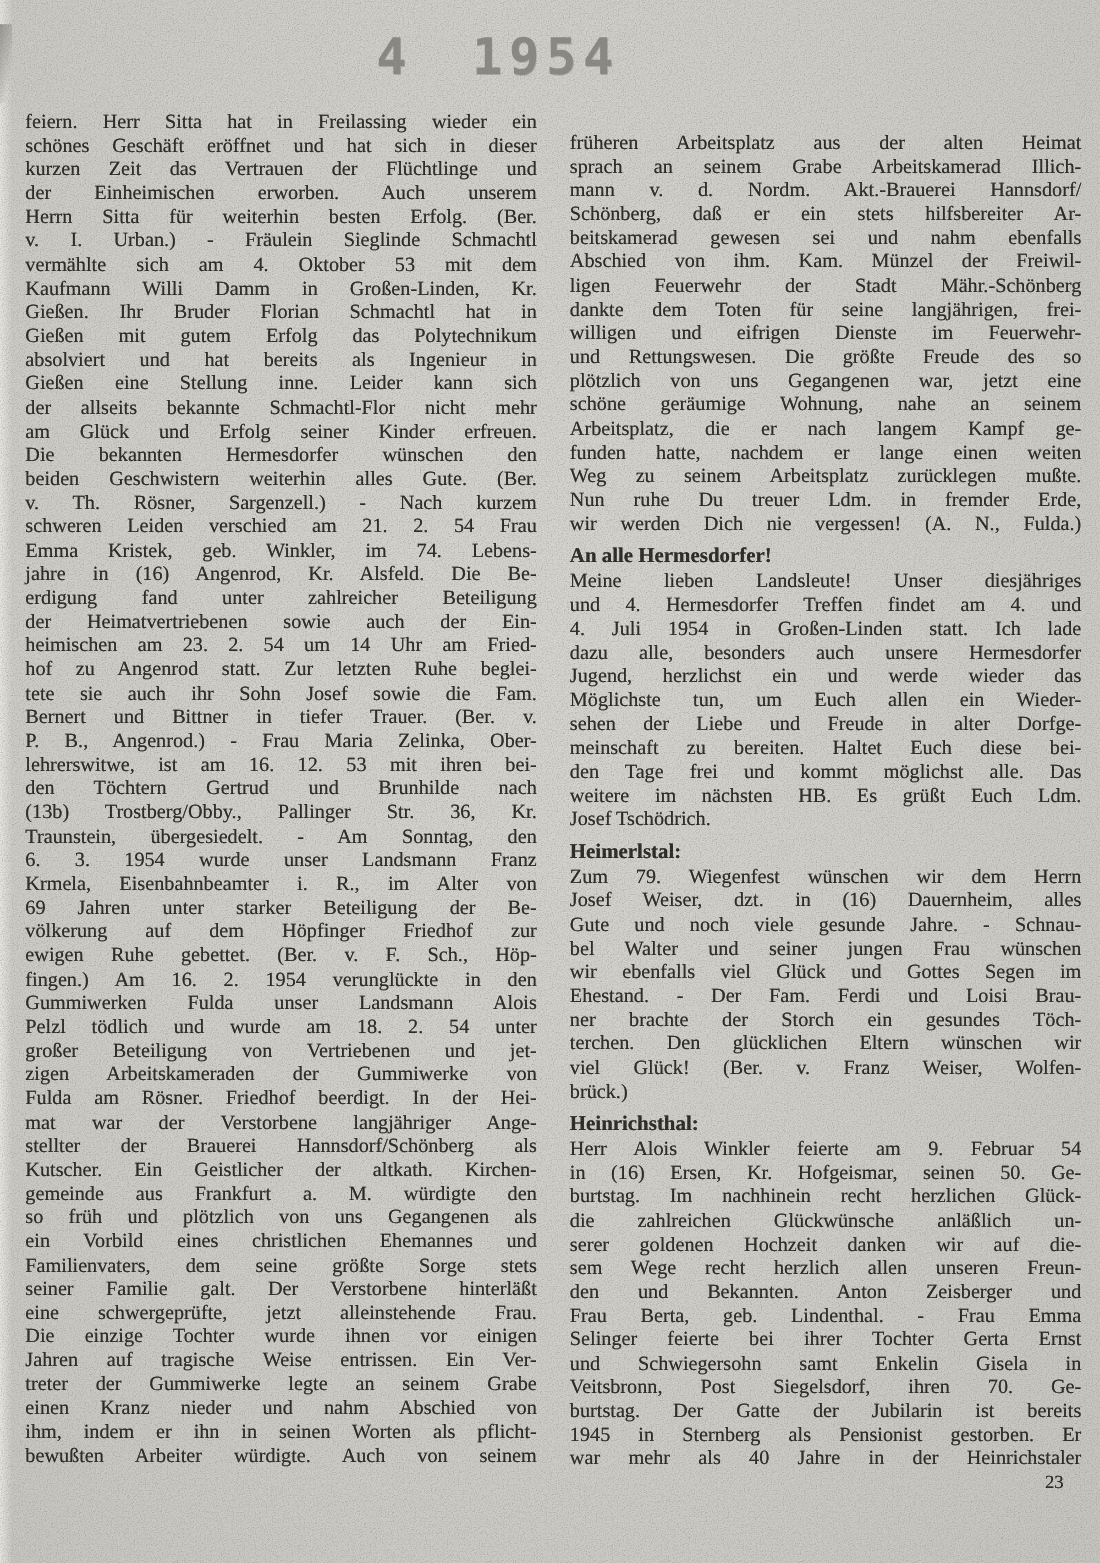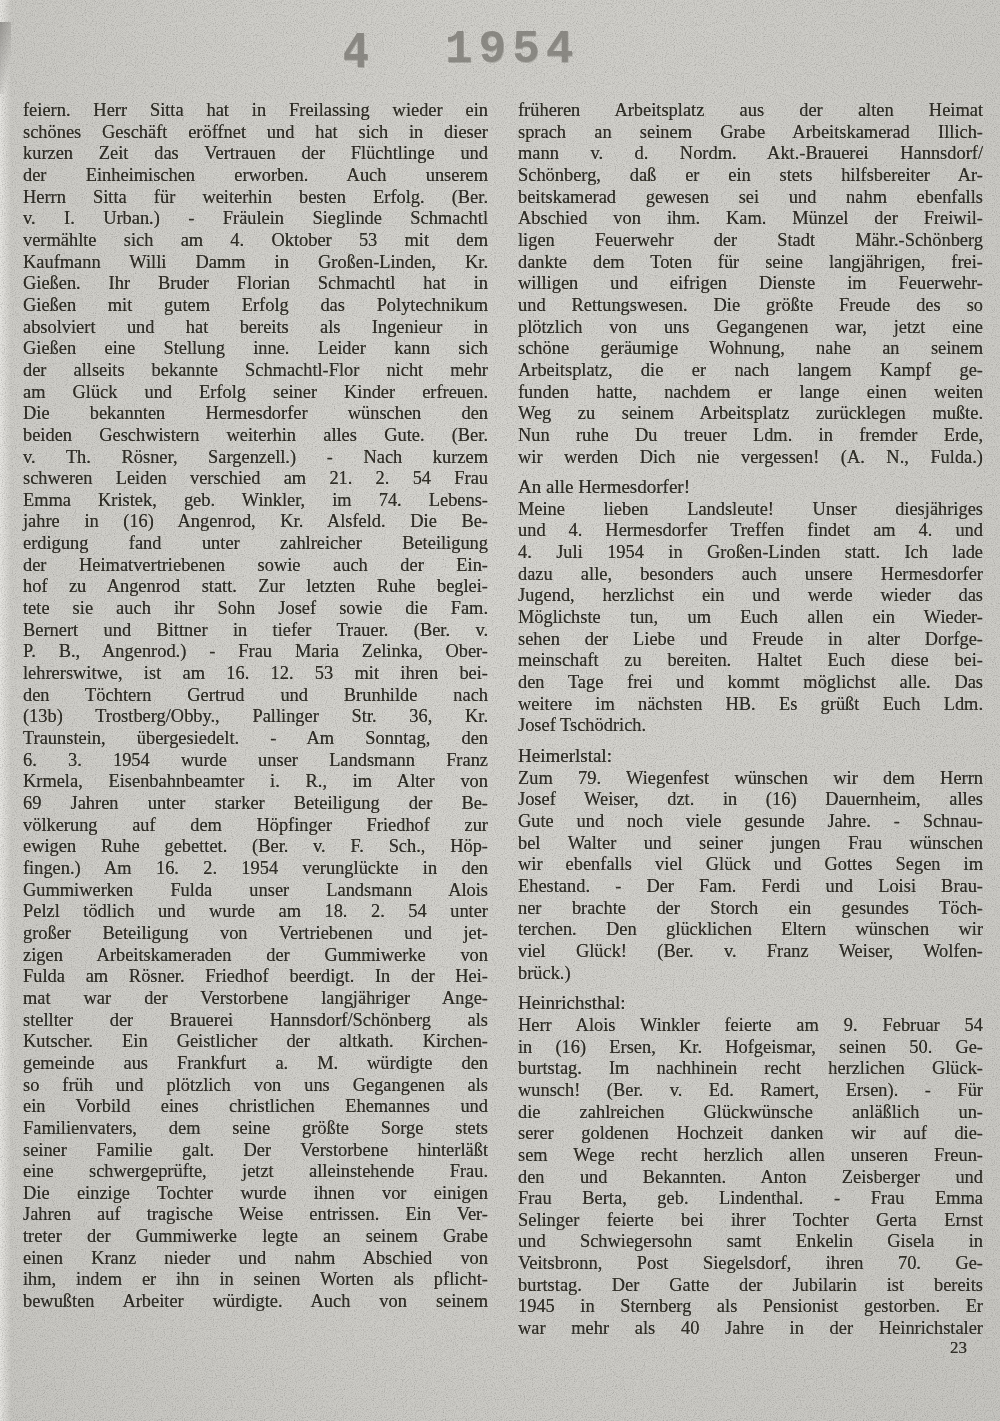--- a/index.html
+++ b/index.html
@@ -21,34 +21,34 @@
   .stamp span{
     position:absolute;top:24px;
     font-family:"DejaVu Sans Mono", monospace;
     font-weight:bold;font-size:46px;
     color:#807e78;opacity:.85;
     letter-spacing:6px;
     filter:blur(.35px);
     text-shadow:.6px .8px 0 rgba(90,88,84,.35);
   }
   #stamp-issue{left:342px;}
-  #stamp-year{left:445px;font-family:Liberation Mono, monospace;}
+  #stamp-year{left:429px;}
   .col{position:absolute;top:100px;width:465px;}
   #col-left{left:23px;}
-  #col-right{left:518px;}
+  #col-right{left:518px;margin-top:19px;}
   .para{margin:0;}
   .line{
     font-size:18.4px;line-height:21.66px;
     text-align:justify;text-align-last:justify;
     text-shadow:0 0 .5px rgba(43,41,34,.75);
     white-space:normal;
   }
   .line.endline{text-align:right;text-align-last:left;}
   .heading{
-    font-size:19px;font-weight:normal;line-height:21.66px;
+    font-size:19px;font-weight:bold;line-height:21.66px;
     margin:8px 0 1px 0;
     text-shadow:0 0 .6px rgba(43,41,34,.8);
   }
   .page-number{
     position:absolute;top:1338px;right:33px;
     font-size:17px;
     text-shadow:0 0 .5px rgba(43,41,34,.75);
   }
   .grain{position:absolute;left:0;top:0;opacity:.55;pointer-events:none;}
 </style>
@@ -80,20 +80,21 @@
         <div class="line">der allseits bekannte Schmachtl-Flor nicht mehr</div>
         <div class="line">am Glück und Erfolg seiner Kinder erfreuen.</div>
         <div class="line">Die bekannten Hermesdorfer wünschen den</div>
         <div class="line">beiden Geschwistern weiterhin alles Gute. (Ber.</div>
         <div class="line">v. Th. Rösner, Sargenzell.) - Nach kurzem</div>
         <div class="line">schweren Leiden verschied am 21. 2. 54 Frau</div>
         <div class="line">Emma Kristek, geb. Winkler, im 74. Lebens-</div>
         <div class="line">jahre in (16) Angenrod, Kr. Alsfeld. Die Be-</div>
         <div class="line">erdigung fand unter zahlreicher Beteiligung</div>
         <div class="line">der Heimatvertriebenen sowie auch der Ein-</div>
+        <div class="line">heimischen am 23. 2. 54 um 14 Uhr am Fried-</div>
         <div class="line">hof zu Angenrod statt. Zur letzten Ruhe beglei-</div>
         <div class="line">tete sie auch ihr Sohn Josef sowie die Fam.</div>
         <div class="line">Bernert und Bittner in tiefer Trauer. (Ber. v.</div>
         <div class="line">P. B., Angenrod.) - Frau Maria Zelinka, Ober-</div>
         <div class="line">lehrerswitwe, ist am 16. 12. 53 mit ihren bei-</div>
         <div class="line">den Töchtern Gertrud und Brunhilde nach</div>
         <div class="line">(13b) Trostberg/Obby., Pallinger Str. 36, Kr.</div>
         <div class="line">Traunstein, übergesiedelt. - Am Sonntag, den</div>
         <div class="line">6. 3. 1954 wurde unser Landsmann Franz</div>
         <div class="line">Krmela, Eisenbahnbeamter i. R., im Alter von</div>
@@ -168,21 +169,20 @@
         <div class="line">ner brachte der Storch ein gesundes Töch-</div>
         <div class="line">terchen. Den glücklichen Eltern wünschen wir</div>
         <div class="line">viel Glück! (Ber. v. Franz Weiser, Wolfen-</div>
         <div class="line endline">brück.)</div>
       </div>
       <div class="heading">Heinrichsthal:</div>
       <div class="para">
         <div class="line">Herr Alois Winkler feierte am 9. Februar 54</div>
         <div class="line">in (16) Ersen, Kr. Hofgeismar, seinen 50. Ge-</div>
         <div class="line">burtstag. Im nachhinein recht herzlichen Glück-</div>
-        <div class="line">wunsch! (Ber. v. Ed. Ramert, Ersen). - Für</div>
         <div class="line">die zahlreichen Glückwünsche anläßlich un-</div>
         <div class="line">serer goldenen Hochzeit danken wir auf die-</div>
         <div class="line">sem Wege recht herzlich allen unseren Freun-</div>
         <div class="line">den und Bekannten. Anton Zeisberger und</div>
         <div class="line">Frau Berta, geb. Lindenthal. - Frau Emma</div>
         <div class="line">Selinger feierte bei ihrer Tochter Gerta Ernst</div>
         <div class="line">und Schwiegersohn samt Enkelin Gisela in</div>
         <div class="line">Veitsbronn, Post Siegelsdorf, ihren 70. Ge-</div>
         <div class="line">burtstag. Der Gatte der Jubilarin ist bereits</div>
         <div class="line">1945 in Sternberg als Pensionist gestorben. Er</div>

